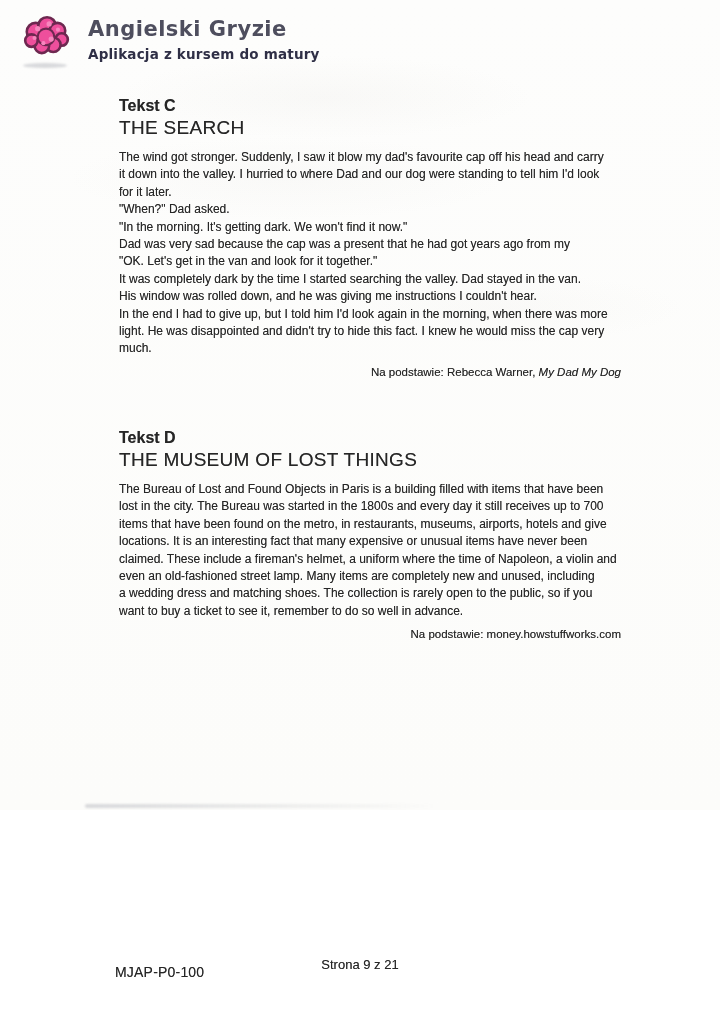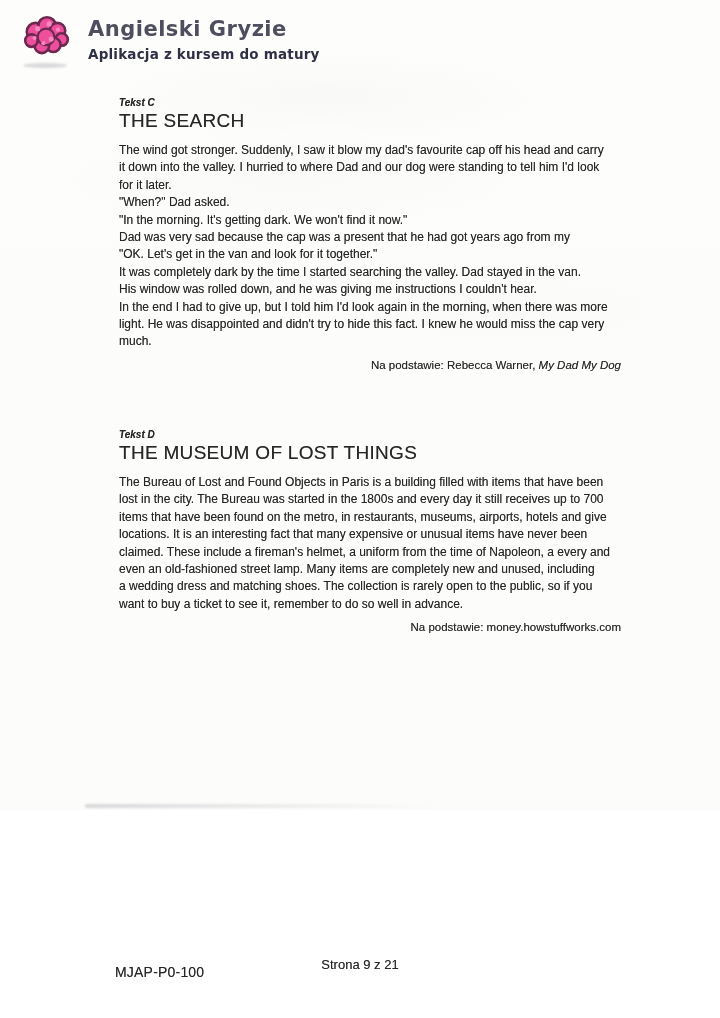--- a/index.html
+++ b/index.html
@@ -27,21 +27,21 @@
     color:#4e4e5e;line-height:1.1;
   }
   .app-subtitle{
     font-family:"DejaVu Sans",sans-serif;
     font-weight:bold;font-size:13.5px;letter-spacing:0.2px;
     color:#2f2f46;margin-top:5px;
   }
   
   .doc-text{color:#262626;text-shadow:0 0 0.5px rgba(40,40,40,0.55);}
   .text-section{position:absolute;left:119px;width:502px;}
-  .tekst-label{font-size:10px;font-weight:bold;margin-bottom:2px;font-style:italic;}
+  .tekst-label{font-size:16px;font-weight:bold;margin-bottom:2px;}
   .passage-title{font-size:19px;text-align:left;margin-bottom:10px;letter-spacing:0.3px;}
   .body-lines{font-size:12px;line-height:17.4px;}
   .text-line{white-space:nowrap;}
   .source-line{font-size:11.5px;text-align:right;margin-top:8px;}
   .source-line .italic{font-style:italic;}
   
   .doc-code{position:absolute;left:115px;top:964px;font-size:14px;letter-spacing:0.2px;}
   .page-number{position:absolute;left:0;right:0;top:957px;text-align:center;font-size:13px;}
   
   .bottom-smudge{
@@ -108,21 +108,21 @@
   </section>
 
   <section class="text-section doc-text" style="top:429px;">
     <div class="tekst-label">Tekst D</div>
     <div class="passage-title">THE MUSEUM OF LOST THINGS</div>
     <div class="body-lines">
         <div class="text-line">The Bureau of Lost and Found Objects in Paris is a building filled with items that have been</div>
         <div class="text-line">lost in the city. The Bureau was started in the 1800s and every day it still receives up to 700</div>
         <div class="text-line">items that have been found on the metro, in restaurants, museums, airports, hotels and give</div>
         <div class="text-line">locations. It is an interesting fact that many expensive or unusual items have never been</div>
-        <div class="text-line">claimed. These include a fireman's helmet, a uniform from the time of Napoleon, a every and</div>
+        <div class="text-line">claimed. These include a fireman's helmet, a uniform where the time of Napoleon, a violin and</div>
         <div class="text-line">even an old-fashioned street lamp. Many items are completely new and unused, including</div>
         <div class="text-line">a wedding dress and matching shoes. The collection is rarely open to the public, so if you</div>
         <div class="text-line">want to buy a ticket to see it, remember to do so well in advance.</div>
       </div>
     <div class="source-line">Na podstawie: money.howstuffworks.com</div>
   </section>
 
   <div class="doc-code doc-text">MJAP-P0-100</div>
   <div class="page-number doc-text">Strona 9 z 21</div>
 

